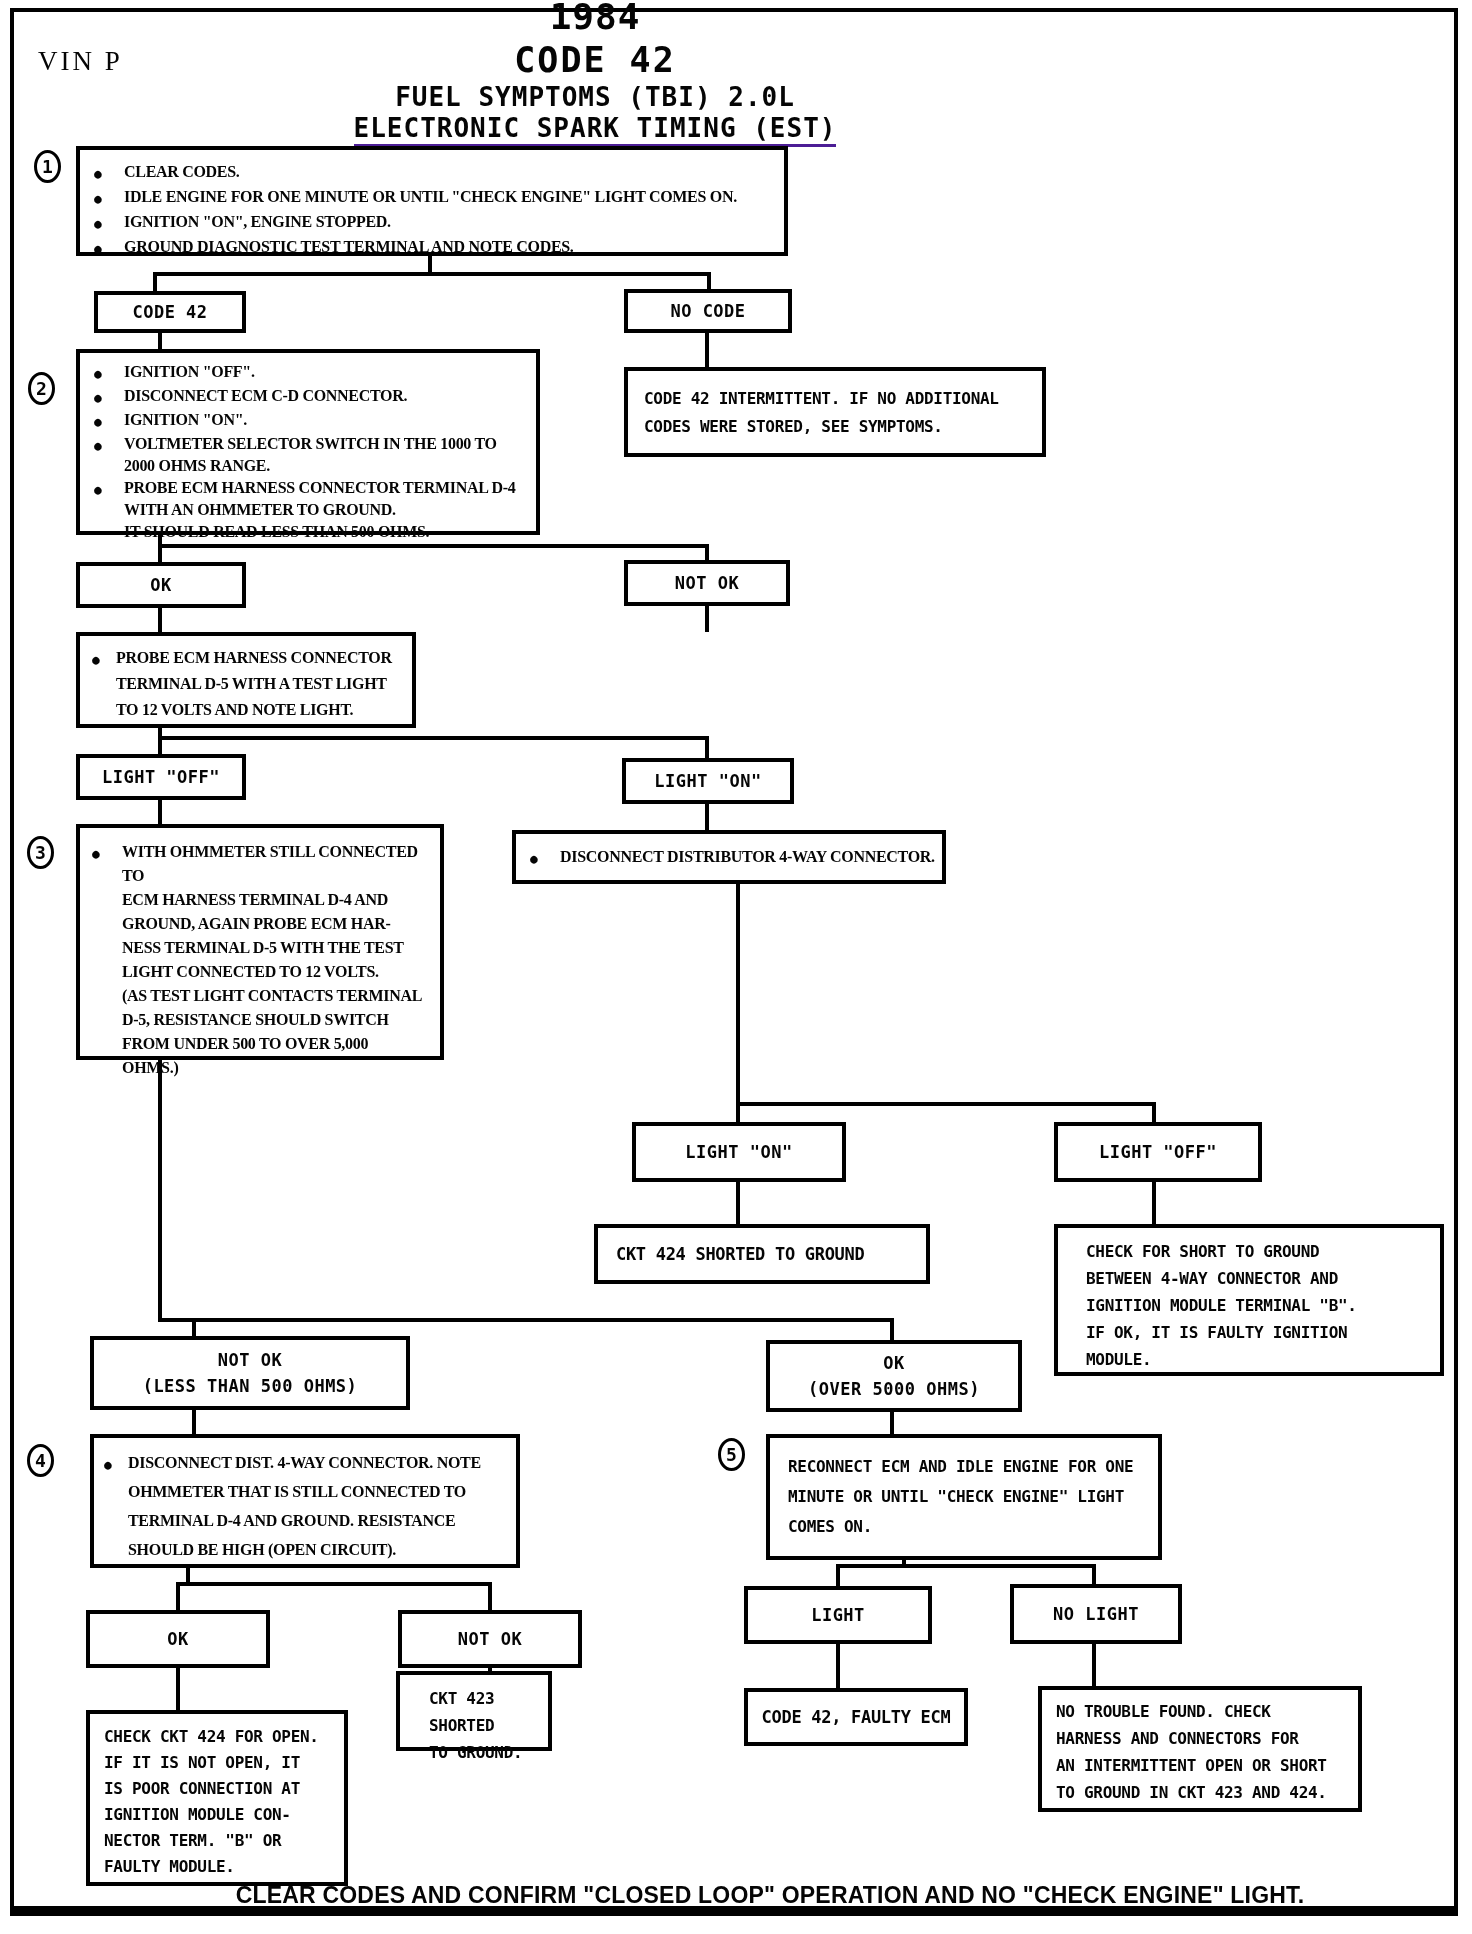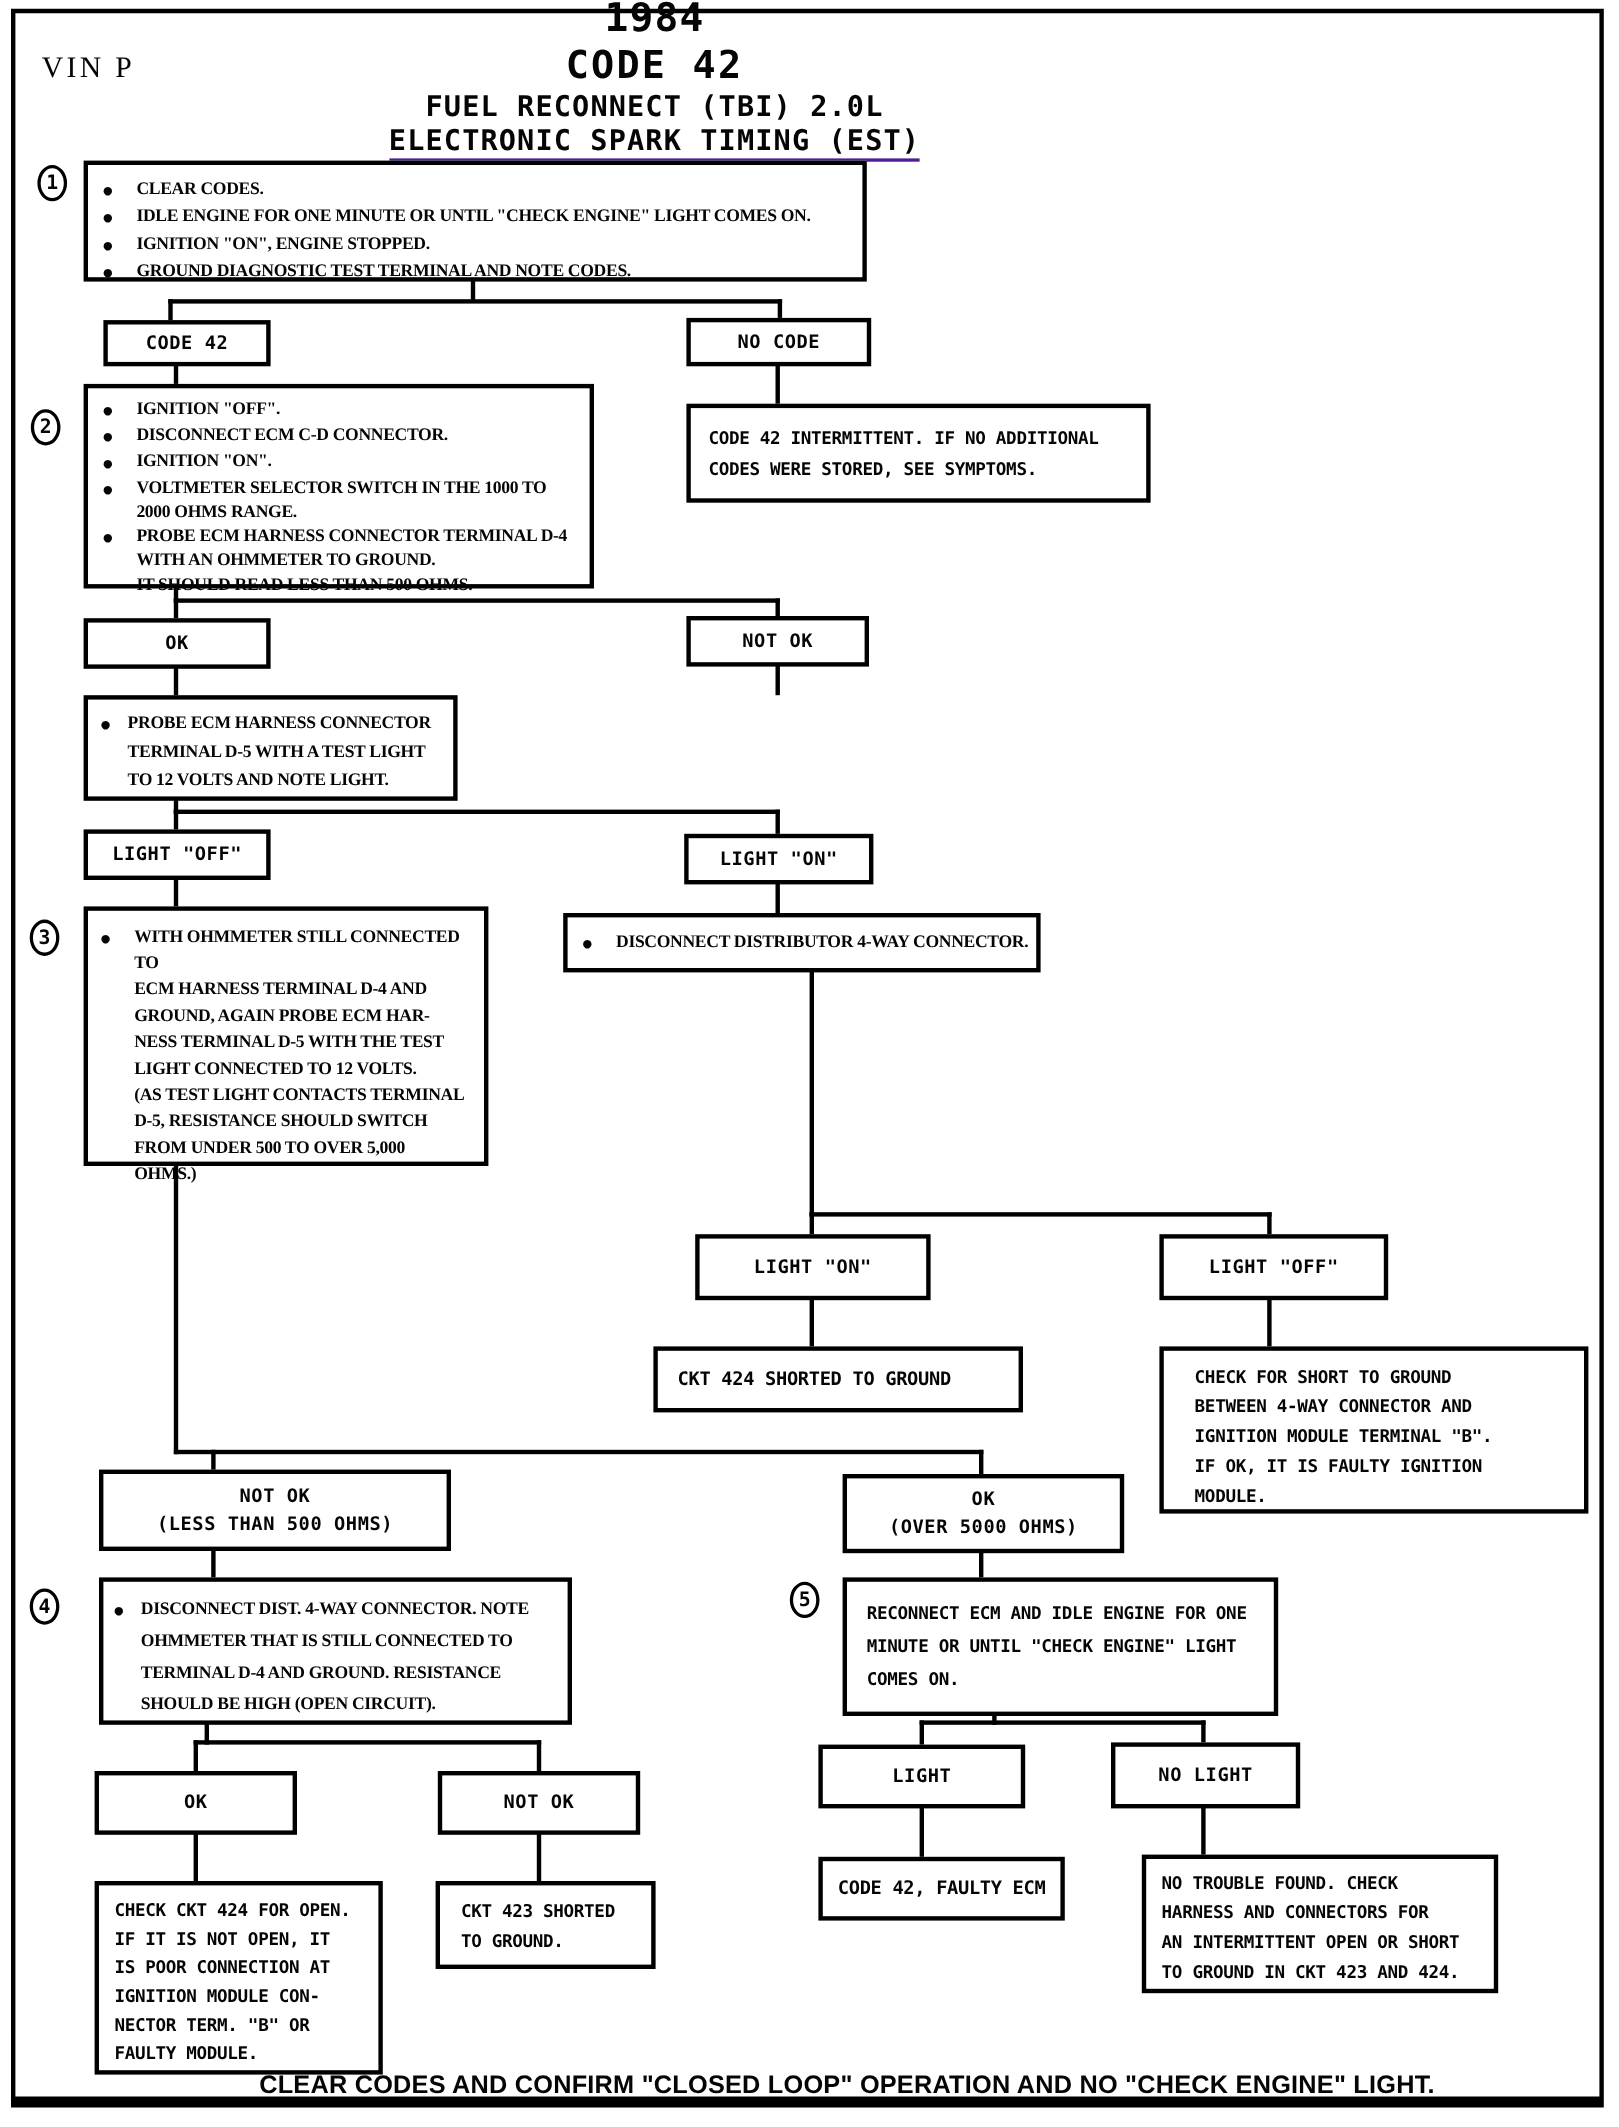--- a/index.html
+++ b/index.html
@@ -48,21 +48,21 @@
 </style>
 </head>
 <body>
 
 <div class="page">
   <div class="frame"></div>
 
   <div class="hdr-year">1984</div>
   <div class="vin">VIN P</div>
   <div class="hdr-title">CODE 42</div>
-  <div class="hdr-sub1">FUEL RECONNECT (TBI) 2.0L</div>
+  <div class="hdr-sub1">FUEL SYMPTOMS (TBI) 2.0L</div>
   <div class="hdr-sub2"><span>ELECTRONIC SPARK TIMING (EST)</span></div>
 
   <div class="stepnum" style="left:34px;top:150px">1</div>
   <div class="node" style="left:76px;top:146px;width:712px;height:110px;line-height:23px">
     <div class="item">
         <span class="bul">●</span>
         <span class="txt pre">CLEAR CODES.</span>
       </div>
     <div class="item">
         <span class="bul">●</span>
@@ -232,21 +232,21 @@
 
   <div class="conn" style="left:176px;top:1666px;width:4px;height:46px"></div>
   <div class="conn" style="left:488px;top:1666px;width:4px;height:46px"></div>
 
   <div class="node pre" style="left:86px;top:1710px;width:262px;height:176px;line-height:26px;padding:10px 6px 6px 14px">CHECK CKT 424 FOR OPEN.
 IF IT IS NOT OPEN, IT
 IS POOR CONNECTION AT
 IGNITION MODULE CON-
 NECTOR TERM. "B" OR
 FAULTY MODULE.</div>
-  <div class="node pre" style="left:396px;top:1710px;width:200px;height:80px;line-height:27px;padding:10px 6px 6px 19px">CKT 423 SHORTED
+  <div class="node pre" style="left:396px;top:1671px;width:156px;height:80px;line-height:27px;padding:10px 6px 6px 29px">CKT 423 SHORTED
 TO GROUND.</div>
 
   <div class="conn" style="left:902px;top:1558px;width:4px;height:10px"></div>
   <div class="conn" style="left:836px;top:1564px;width:260px;height:4px"></div>
   <div class="conn" style="left:836px;top:1564px;width:4px;height:24px"></div>
   <div class="conn" style="left:1092px;top:1564px;width:4px;height:22px"></div>
 
   <div class="label-node" style="left:744px;top:1586px;width:188px;height:58px">LIGHT</div>
   <div class="label-node" style="left:1010px;top:1584px;width:172px;height:60px">NO LIGHT</div>
 

